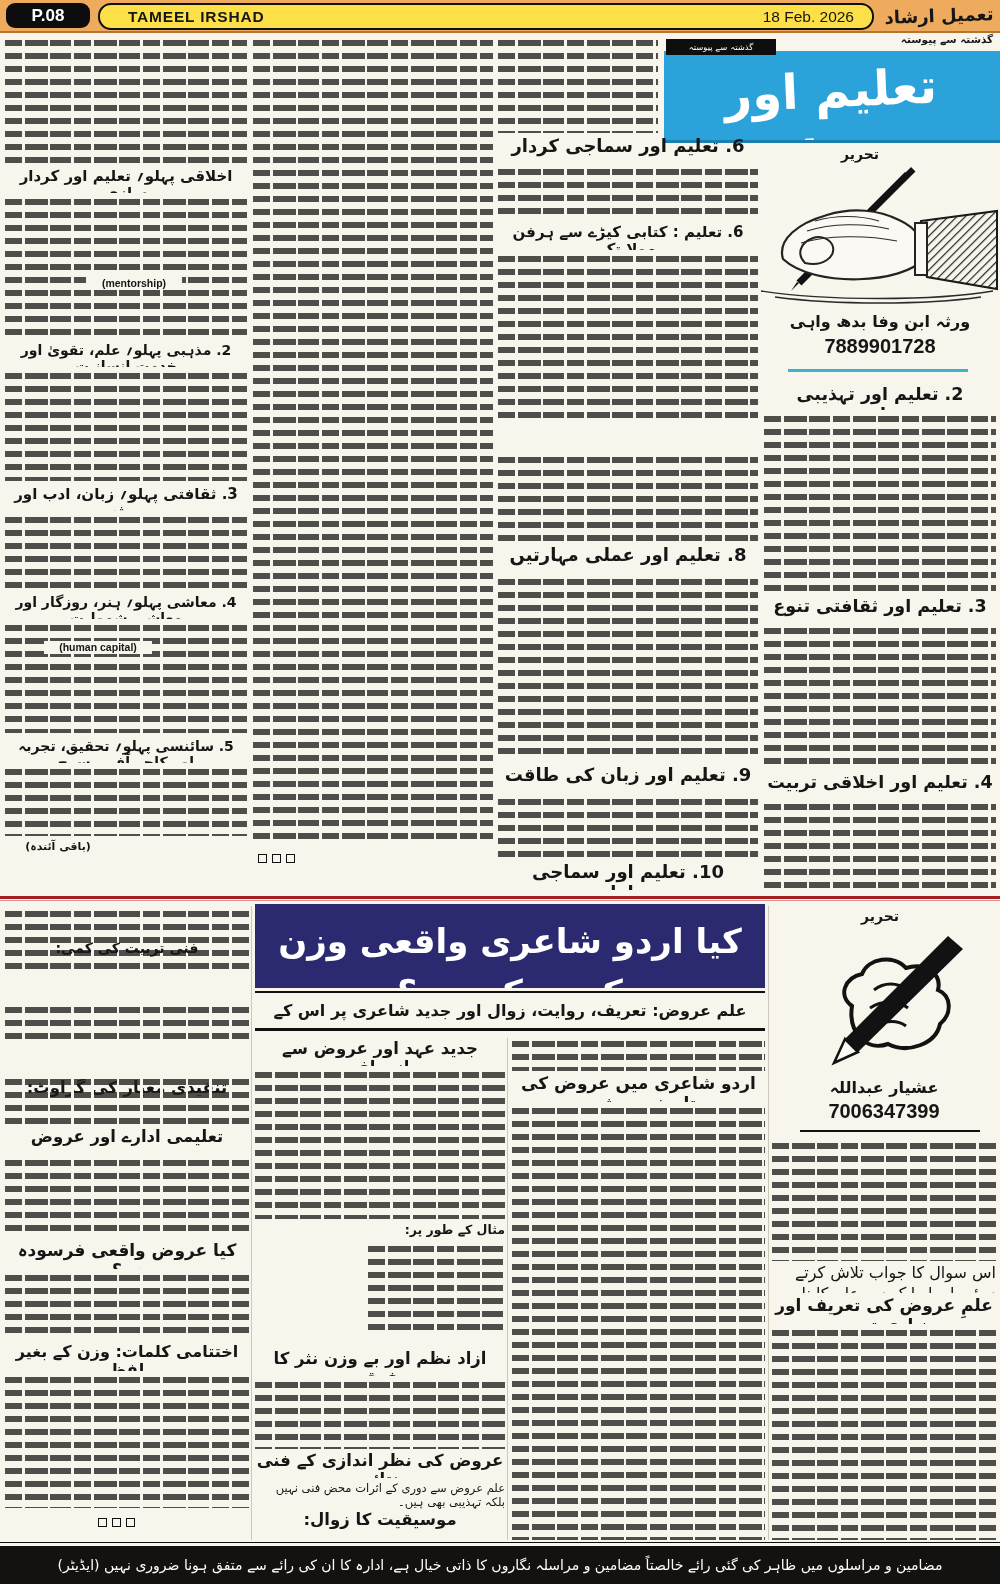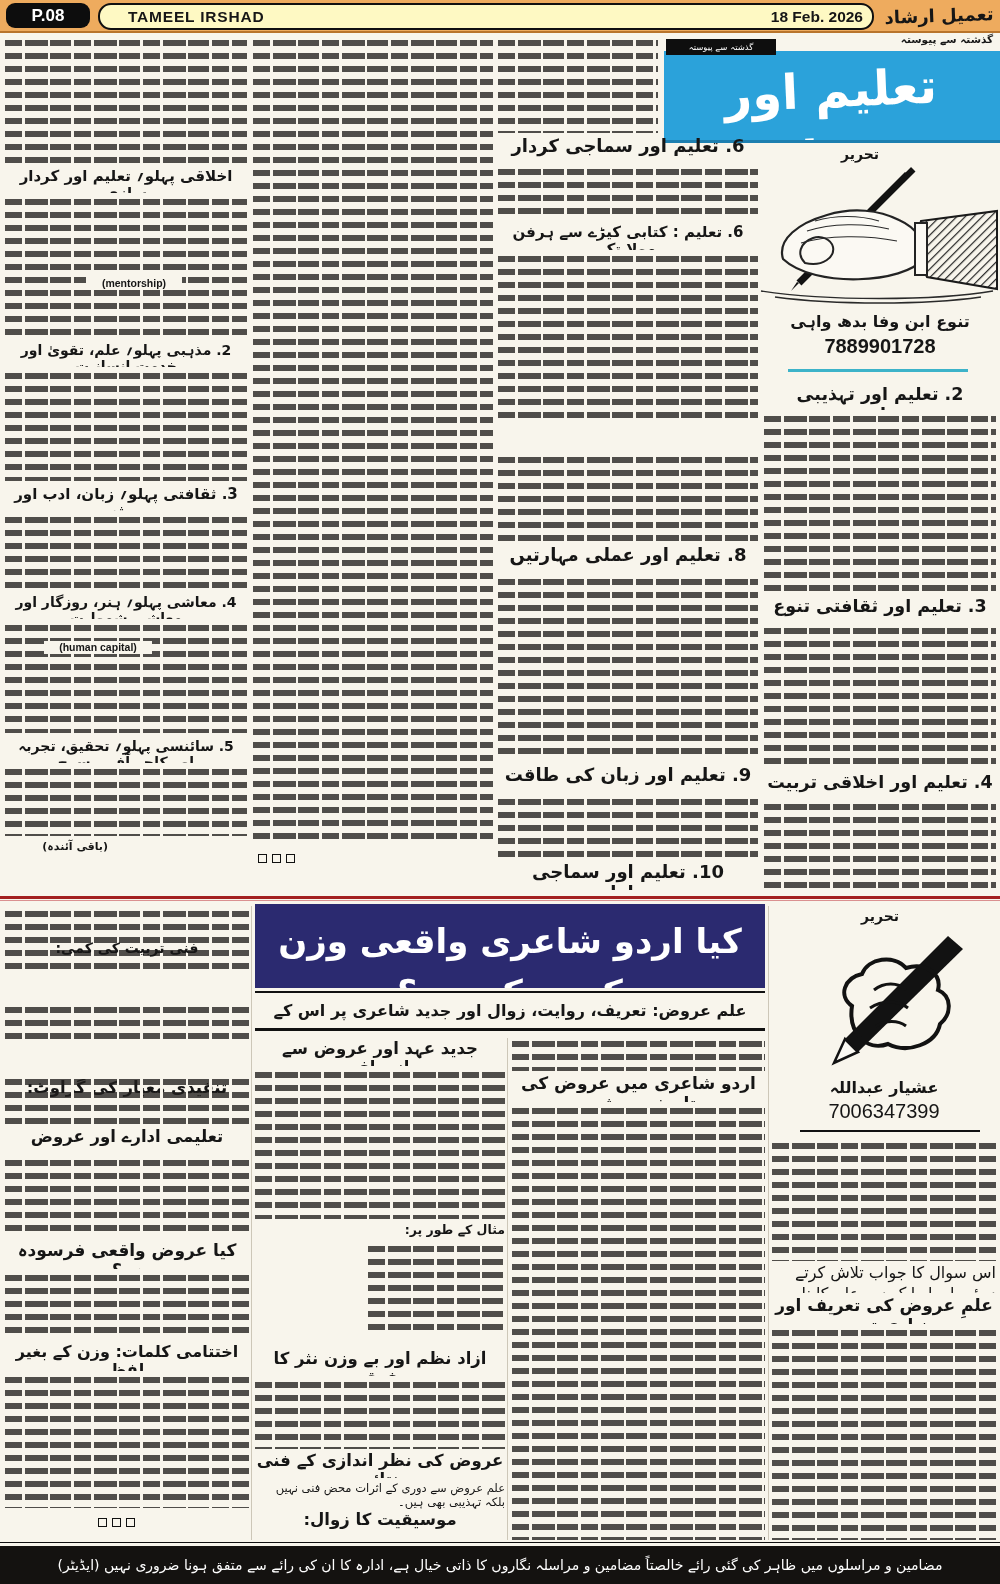--- a/index.html
+++ b/index.html
@@ -10,38 +10,38 @@
   .h{font-weight:bold;text-align:center;line-height:1.15;direction:rtl;overflow:hidden;}
   .lat{font-family:"Liberation Sans","DejaVu Sans",sans-serif;}
   
   .tx{background-image:
       repeating-linear-gradient(90deg, rgba(248,245,236,0) 0 17px, #f8f5ec 17px 20px,
         rgba(248,245,236,0) 20px 43px, #f8f5ec 43px 45px,
         rgba(248,245,236,0) 45px 66px, #f8f5ec 66px 69px),
       repeating-linear-gradient(180deg, rgba(0,0,0,0) 0 3px, rgba(32,30,28,.78) 3px 9px,
         rgba(0,0,0,0) 9px 13px);}
   .sq{display:inline-block;width:7px;height:7px;border:1.6px solid #111;margin:0 2.5px;}
-  .hdrpill{background:#fef9c3;border:2px solid #101010;border-radius:13px;display:flex;
+  .hdrpill{background:#fde047;border:2px solid #101010;border-radius:13px;display:flex;
            align-items:center;justify-content:space-between;}
   .badge{background:#0d0d0d;color:#fff;border-radius:9px;display:flex;align-items:center;
          justify-content:center;font-weight:bold;}
   .rule{background:#111;}
 </style>
 </head>
 <body>
 
 <div class="page">
 
   <div class="abs" style="left:0;top:0;width:1000px;height:31px;background:#eeab5e;border-bottom:2px solid #b8742c;"></div>
   <div class="abs badge lat" style="left:6px;top:3px;width:84px;height:25px;font-size:17px;">
     <span>P.08</span>
   </div>
   <div class="abs hdrpill" style="left:98px;top:3px;width:772px;height:23px;">
     <span class="lat" style="font-weight:bold;font-size:15.5px;letter-spacing:.8px;padding-left:28px;">TAMEEL IRSHAD</span>
-    <span class="lat" style="font-weight:bold;font-size:15.5px;padding-right:9px;">18 Feb. 2026</span>
+    <span class="lat" style="font-weight:normal;font-size:15.5px;padding-right:18px;">18 Feb. 2026</span>
   </div>
   <div class="abs rtl" style="left:880px;top:1px;width:118px;height:29px;font-size:18px;font-weight:bold;
               text-align:center;transform:rotate(-2deg);line-height:29px;">تعمیل ارشاد</div>
 
   <div class="abs rtl" style="left:898px;top:33px;width:98px;height:16px;font-size:10.5px;font-weight:bold;text-align:center;">گذشتہ سے پیوستہ</div>
 
   <div class="abs" style="left:664px;top:51px;width:336px;height:89px;background:#2ba2da;border-bottom:3px solid #1d7fb0;overflow:hidden;">
     <div class="abs rtl" style="left:0;top:6px;width:336px;font-size:48px;font-weight:bold;color:#fff;
                 text-align:center;transform:rotate(-2.5deg);line-height:1.4;">تعلیم اور سماج</div>
   </div>
@@ -64,21 +64,21 @@
       <path d="M28,96 C22,76 44,60 72,52 C98,44 124,47 144,57 C162,65 172,80 168,96
                C150,120 60,126 28,96 Z" fill="#fbf9f3" stroke="#232323" stroke-width="2.2"></path>
       <path d="M50,100 C42,92 44,80 58,75 C66,72 76,76 78,84 C80,94 68,104 50,100 Z" fill="#fbf9f3" stroke="#232323" stroke-width="2"></path>
       <path d="M60,58 C80,52 104,52 124,58 M52,68 C76,60 110,60 134,66 M46,80 C72,72 112,72 142,78" stroke="#2a2a2a" stroke-width="1.1" fill="none"></path>
       <path d="M166,58 L242,48 L242,126 L172,114 C162,96 160,74 166,58 Z" fill="url(#hh)" stroke="#1a1a1a" stroke-width="2"></path>
       <rect x="160" y="60" width="12" height="52" fill="#fbf9f3" stroke="#232323" stroke-width="2"></rect>
       <path d="M6,128 C70,138 180,138 238,128 M20,134 C80,142 170,142 226,134" stroke="#2a2a2a" stroke-width="1.4" fill="none"></path>
     </svg>
   </div>
 
-  <div class="abs rtl" style="left:762px;top:312px;width:236px;height:22px;font-size:16px;font-weight:bold;text-align:center;">تنوع ابن وفا بدھ واہی</div>
+  <div class="abs rtl" style="left:762px;top:312px;width:236px;height:22px;font-size:16px;font-weight:bold;text-align:center;">ورثہ ابن وفا بدھ واہی</div>
   <div class="abs lat" style="left:762px;top:335px;width:236px;height:24px;font-size:20px;font-weight:bold;text-align:center;">7889901728</div>
   <div class="abs" style="left:788px;top:369px;width:180px;height:3px;background:#3db3c9;"></div>
 
   <div class="abs h" style="left:764px;top:384px;width:232px;height:26px;font-size:17.5px;">2. تعلیم اور تہذیبی شناخت</div>
   <div class="abs tx" style="left:764px;top:413px;width:232px;height:179px;"></div>
   <div class="abs h" style="left:764px;top:596px;width:232px;height:26px;font-size:17.5px;">3. تعلیم اور ثقافتی تنوع</div>
   <div class="abs tx" style="left:764px;top:625px;width:232px;height:143px;"></div>
   <div class="abs h" style="left:764px;top:772px;width:232px;height:26px;font-size:17.5px;">4. تعلیم اور اخلاقی تربیت</div>
   <div class="abs tx" style="left:764px;top:801px;width:232px;height:88px;"></div>
 
@@ -105,21 +105,21 @@
   <div class="abs lat" style="left:86px;top:277px;width:96px;height:13px;background:#f8f5ec;font-size:10.5px;font-weight:bold;text-align:center;">(mentorship)</div>
   <div class="abs h" style="left:5px;top:342px;width:242px;height:25px;font-size:14px;">2. مذہبی پہلو؍ علم، تقویٰ اور خدمتِ انسانیت</div>
   <div class="abs tx" style="left:5px;top:370px;width:242px;height:111px;"></div>
   <div class="abs h" style="left:5px;top:486px;width:242px;height:25px;font-size:15px;">3. ثقافتی پہلو؍ زبان، ادب اور ورثہ</div>
   <div class="abs tx" style="left:5px;top:514px;width:242px;height:75px;"></div>
   <div class="abs h" style="left:5px;top:594px;width:242px;height:25px;font-size:14px;">4. معاشی پہلو؍ ہنر، روزگار اور معاشی شمولیت</div>
   <div class="abs tx" style="left:5px;top:622px;width:242px;height:111px;"></div>
   <div class="abs lat" style="left:44px;top:641px;width:108px;height:13px;background:#f8f5ec;font-size:10.5px;font-weight:bold;text-align:center;">(human capital)</div>
   <div class="abs h" style="left:5px;top:738px;width:242px;height:25px;font-size:14px;">5. سائنسی پہلو؍ تحقیق، تجربہ اور کلچر آف ریسرچ</div>
   <div class="abs tx" style="left:5px;top:766px;width:242px;height:70px;"></div>
-  <div class="abs rtl" style="left:8px;top:840px;width:100px;height:16px;font-size:11px;font-weight:bold;text-align:right;direction:rtl;">(باقی آئندہ)</div>
+  <div class="abs rtl" style="left:8px;top:840px;width:100px;height:16px;font-size:11px;font-weight:bold;text-align:center;direction:rtl;">(باقی آئندہ)</div>
 
   <div class="abs" style="left:0;top:896px;width:1000px;height:3px;background:#a32020;"></div>
   <div class="abs" style="left:0;top:900px;width:1000px;height:1px;background:#da9090;"></div>
 
   <div class="abs" style="left:251px;top:906px;width:1px;height:634px;background:#cdc7b8;"></div>
   <div class="abs" style="left:768px;top:906px;width:1px;height:634px;background:#cdc7b8;"></div>
   <div class="abs" style="left:507px;top:1038px;width:1px;height:502px;background:#cdc7b8;"></div>
 
   <div class="abs" style="left:255px;top:904px;width:510px;height:84px;background:#2b2a70;overflow:hidden;">
     <div class="abs rtl" style="left:0;top:12px;width:510px;font-size:34px;font-weight:bold;color:#fff;text-align:center;line-height:1.5;">کیا اردو شاعری واقعی وزن کھو چکی ہے؟</div>
@@ -132,21 +132,21 @@
   <div class="abs" style="left:800px;top:932px;width:190px;height:142px;">
     <svg width="190" height="142" viewBox="0 0 190 142">
       <polygon points="148,4 163,17 58,120 45,107" fill="#121212"></polygon>
       <polygon points="45,107 34,131 58,120" fill="#fbf9f3" stroke="#121212" stroke-width="2.5"></polygon>
       <path d="M52,74 C38,64 44,46 62,42 C68,26 94,22 106,36 C126,30 142,42 138,58
                C152,64 152,82 140,92 C136,112 108,122 88,112 C66,120 48,100 52,74 Z" fill="none" stroke="#121212" stroke-width="4"></path>
       <path d="M74,58 C84,50 98,50 106,58 M70,76 C82,68 98,68 108,76 M76,94 C86,88 98,88 106,94" stroke="#121212" stroke-width="3" fill="none"></path>
     </svg>
   </div>
   <div class="abs rtl" style="left:772px;top:1078px;width:224px;height:22px;font-size:16px;font-weight:bold;text-align:center;">عشیار عبداللہ</div>
-  <div class="abs lat" style="left:772px;top:1100px;width:224px;height:24px;font-size:20px;font-weight:normal;text-align:center;">7006347399</div>
+  <div class="abs lat" style="left:772px;top:1100px;width:224px;height:24px;font-size:20px;font-weight:bold;text-align:center;">7006347399</div>
   <div class="abs rule" style="left:800px;top:1130px;width:180px;height:2px;"></div>
   <div class="abs tx" style="left:772px;top:1140px;width:224px;height:121px;"></div>
   <div class="abs rtl" style="left:772px;top:1263px;width:224px;height:30px;font-size:16px;line-height:1.3;overflow:hidden;">اس سوال کا جواب تلاش کرتے ہوئے بار بار ایک ہی علم کا نام سامنے آتا ہے: علم عروض۔</div>
   <div class="abs h" style="left:772px;top:1296px;width:224px;height:28px;font-size:17px;">علمِ عروض کی تعریف اور بنیادی تصور</div>
   <div class="abs tx" style="left:772px;top:1327px;width:224px;height:213px;"></div>
 
   <div class="abs tx" style="left:512px;top:1038px;width:253px;height:33px;"></div>
   <div class="abs h" style="left:512px;top:1074px;width:253px;height:28px;font-size:17px;">اردو شاعری میں عروض کی تاریخی حیثیت</div>
   <div class="abs tx" style="left:512px;top:1105px;width:253px;height:435px;"></div>
 

